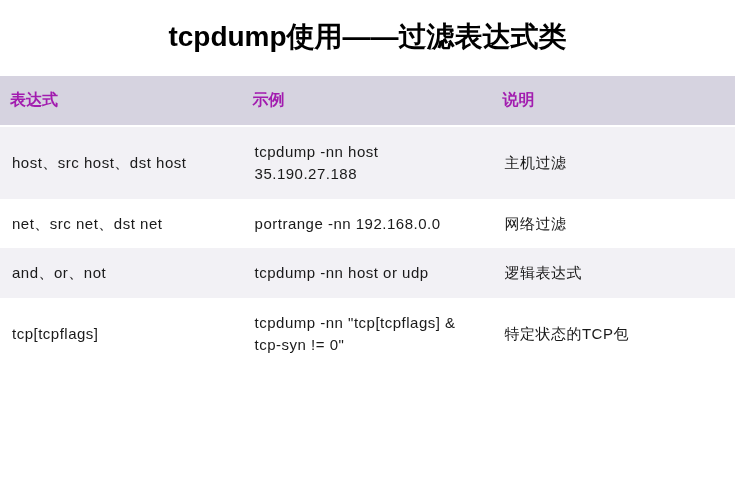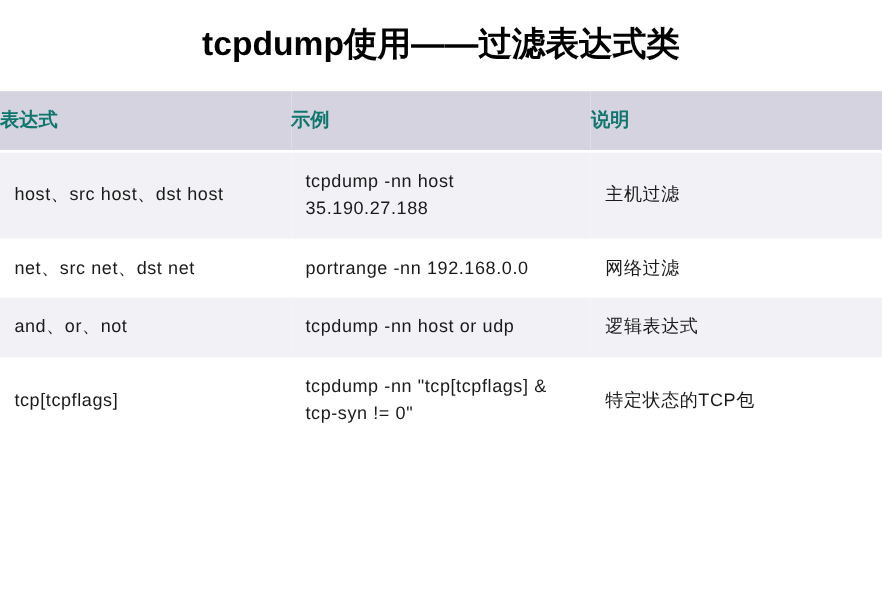--- a/index.html
+++ b/index.html
@@ -26,24 +26,24 @@
       background: #ffffff;
     }
     table {
       width: 100%;
       border-collapse: collapse;
       table-layout: fixed;
     }
     th {
       background-color: #d6d3e0;
       text-align: left;
-      padding: 14px 0;
+      padding: 14px 10px;
       font-size: 16px;
       font-weight: bold;
-      color: #0f766e;
+      color: #a21caf;
       border-bottom: 2px solid #ffffff;
     }
     th:nth-child(1) { width: 33%; }
     th:nth-child(2) { width: 34%; }
     th:nth-child(3) { width: 33%; }
     td {
       padding: 14px 12px;
       font-size: 15px;
       color: #1a1a1a;
       vertical-align: middle;

